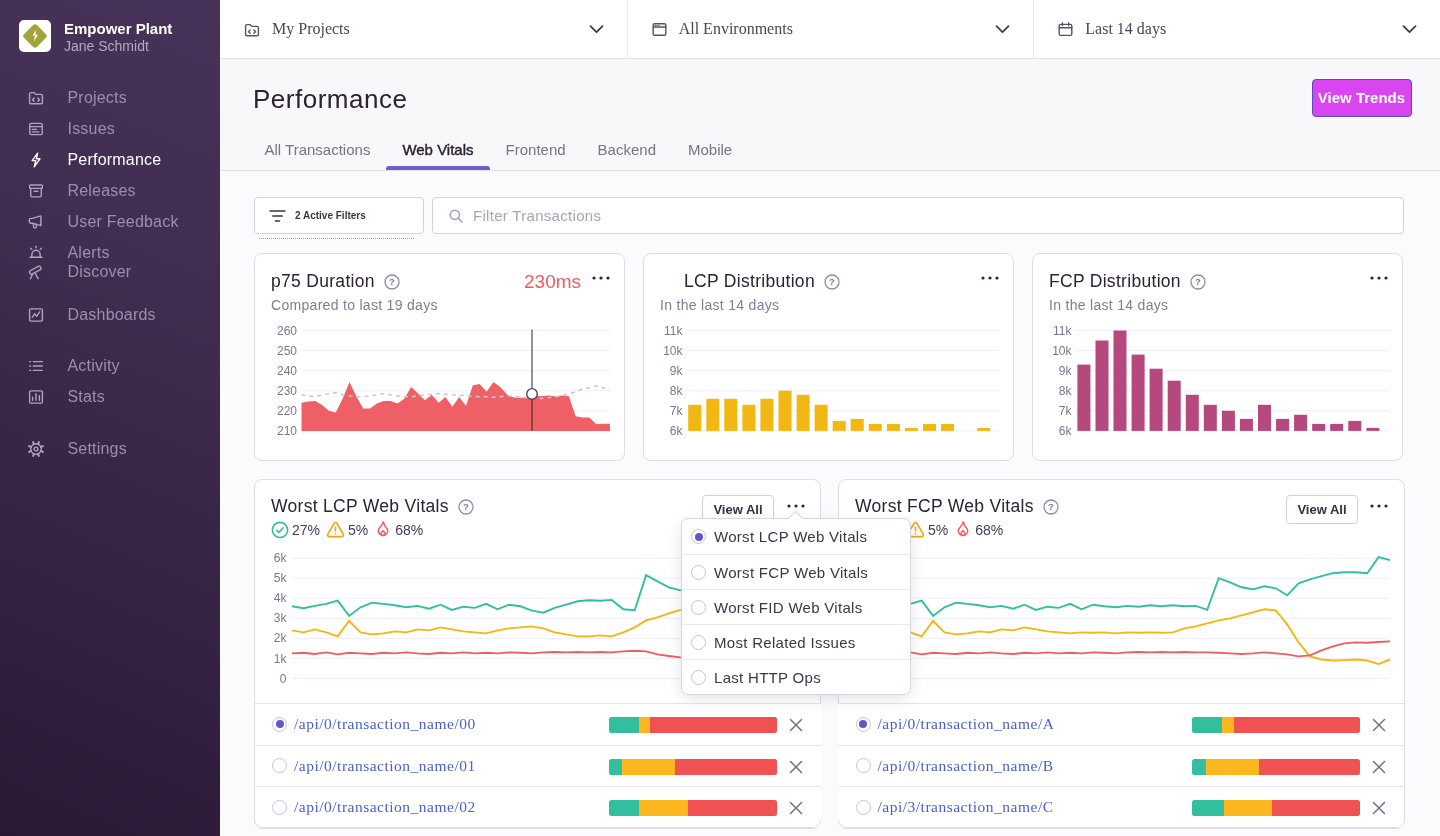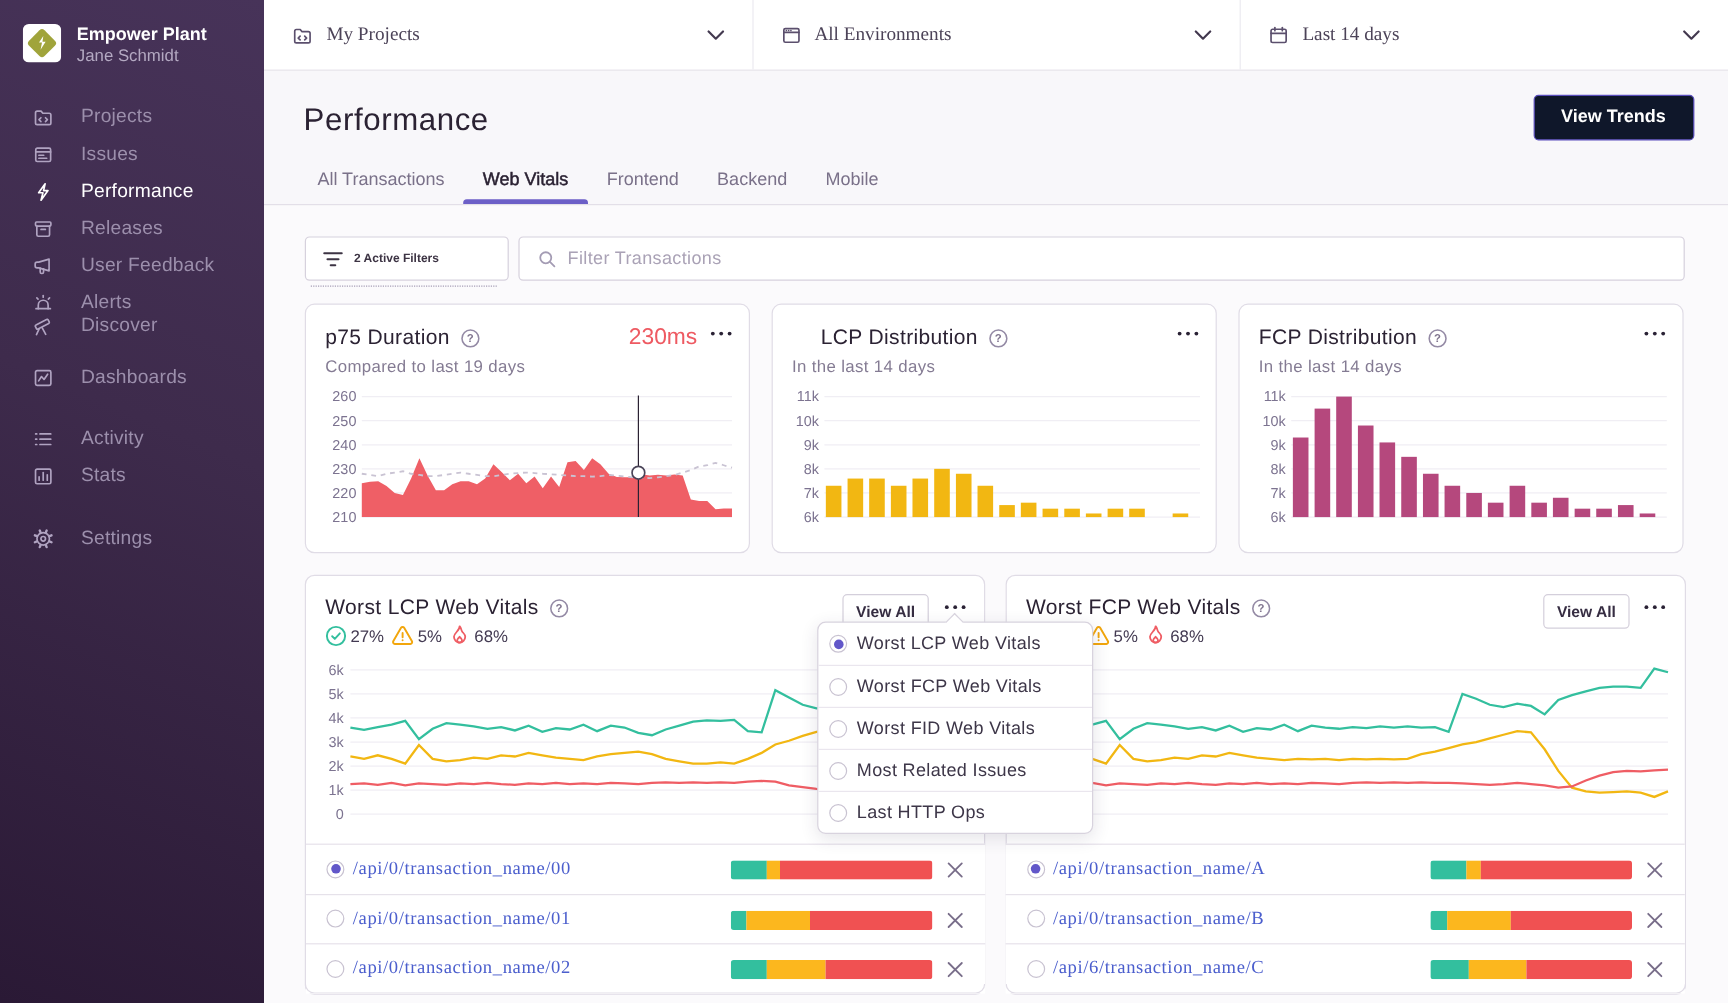--- a/index.html
+++ b/index.html
@@ -26,21 +26,21 @@
 .tseg { width:406.66px; position:relative; display:flex; align-items:center; color:#4c4358;font-family:Liberation Serif, serif; }
 .tseg + .tseg { border-left:1px solid #eceaf0; }
 .tseg .ticon { margin-left:23px; height:17px; color:#5b4f6d; }
 .tseg .tlabel { margin-left:11px; font-size:16px; }
 .tseg .tchev { position:absolute; right:23px; top:25px; color:#43394f; }
 
 
 #header { position:absolute; left:220px; top:59px; width:1220px; height:112px; background:#f8f7fa;
   border-bottom:1px solid #e3dfe8; }
 #ptitle { position:absolute; left:33px; top:25px; font-size:26px; color:#2b2233; letter-spacing:0.5px; }
-#viewtrends { position:absolute; right:28.5px; top:19.5px; width:134px; height:38.5px; background:#0f172a;
+#viewtrends { position:absolute; right:28.5px; top:19.5px; width:100px; height:38.5px; background:#d946ef;
   border:1px solid #594dbb; border-radius:4px; color:#fff; font-size:15px; font-weight:bold; text-align:center; line-height:36px; }
 #tabs { position:absolute; left:28.5px; bottom:0; display:flex; }
 #tabs .tab { position:relative; padding:0 16px; height:31px; font-size:15px; color:#7a7189; line-height:22px; }
 #tabs .tab.on { color:#2b2233; -webkit-text-stroke:0.4px #2b2233; }
 #tabs .tab.on:after { content:""; position:absolute; left:0; right:0; bottom:0; height:4px;
   background:#6c5fc7; border-radius:3px 3px 0 0; }
 
 
 #fbtn { position:absolute; left:254px; top:197px; width:170px; height:37px; background:#fff;
   border:1px solid #d6d1dd; border-radius:4px; display:flex; align-items:center; }
@@ -611,21 +611,21 @@
       </span>
 <span class="tx">
         <svg width="14" height="14" viewBox="0 0 14 14" stroke="#786d89" stroke-width="1.5" stroke-linecap="round">
           <path d="M1.5 1.5l11 11"></path>
           <path d="M12.5 1.5l-11 11"></path>
         </svg>
       </span>
 </div>
     <div class="trow" style="left:838px;top:786px">
 <span class="radio"></span>
-      <span class="tlink">/api/6/transaction_name/C</span>
+      <span class="tlink">/api/3/transaction_name/C</span>
 <span class="tbar">
         <span style="width:31.5px;background:#33bf9e"></span>
         <span style="width:48.5px;background:#fcb71e"></span>
         <span style="width:88px;background:#f05152"></span>
       </span>
 <span class="tx">
         <svg width="14" height="14" viewBox="0 0 14 14" stroke="#786d89" stroke-width="1.5" stroke-linecap="round">
           <path d="M1.5 1.5l11 11"></path>
           <path d="M12.5 1.5l-11 11"></path>
         </svg>

